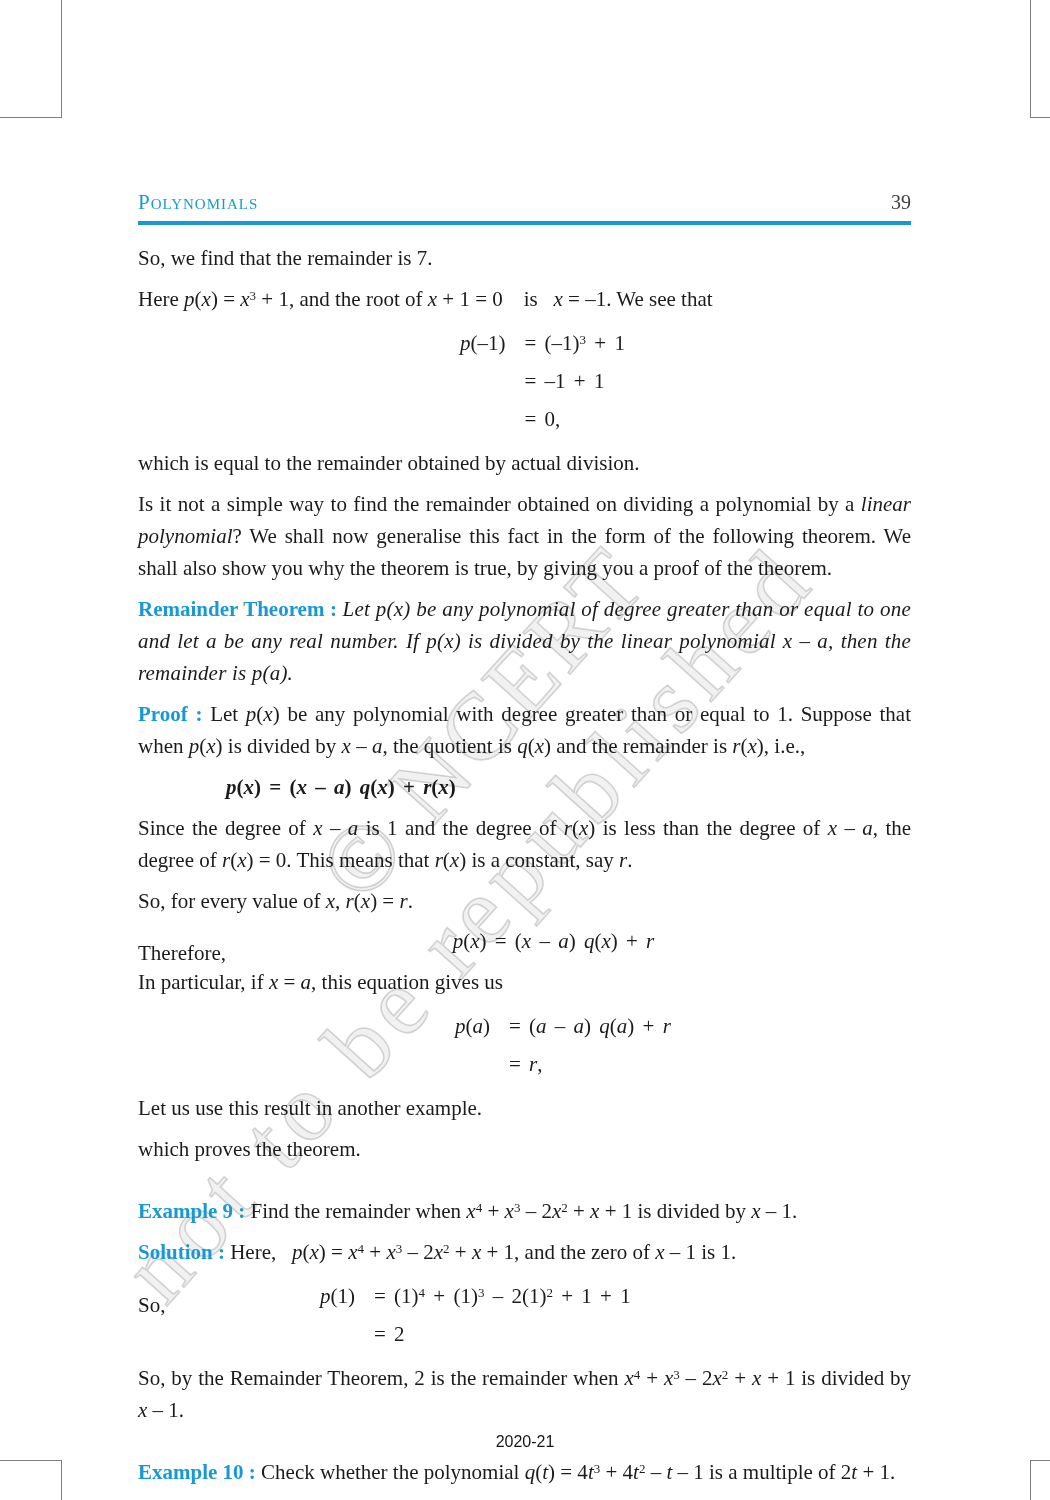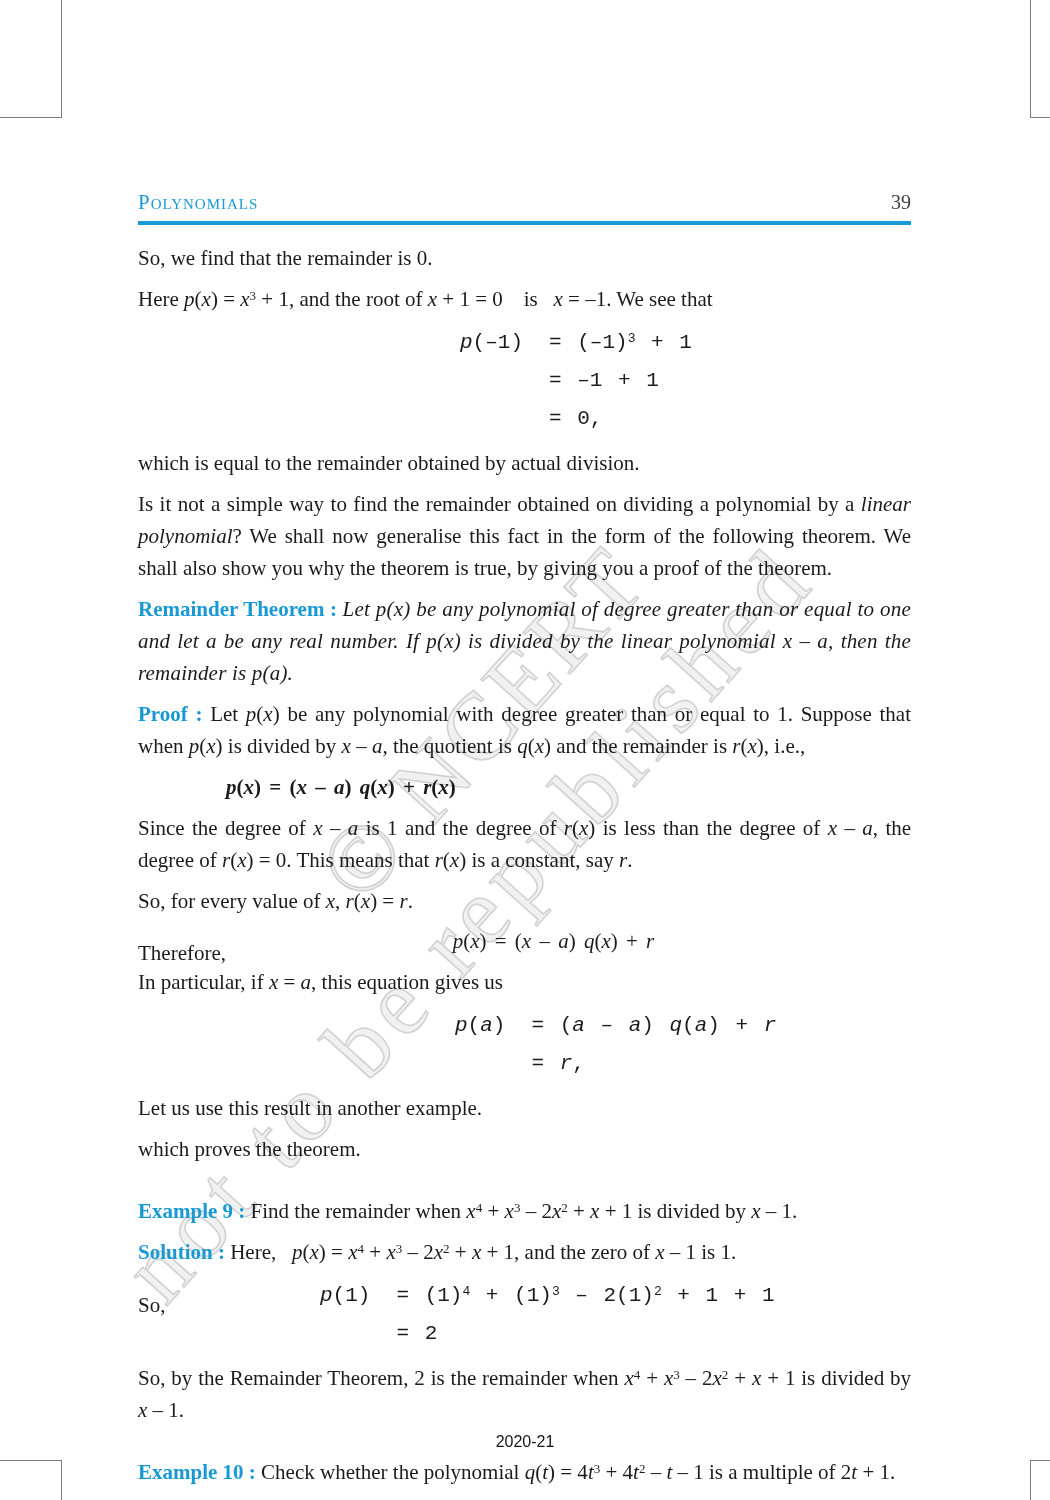--- a/index.html
+++ b/index.html
@@ -37,21 +37,21 @@
   p{margin:9px 0;}
   .first{margin-top:17px;}
   .lbl{color:#1899d5;font-weight:bold;font-style:normal;}
   sup{font-size:0.62em;vertical-align:baseline;position:relative;top:-0.5em;line-height:0;}
   i{font-style:italic;}
   .theorem{font-style:normal;}
   .theorem i{letter-spacing:0.2px;}
   
   .eq{word-spacing:3px;}
   .eqc{text-align:left;padding-left:88px;margin:8px 0;font-weight:bold;}
-  .eqgrid{display:grid;grid-template-columns:max-content max-content;column-gap:26px;line-height:38px;margin:2px 0;font-family:Liberation Mono, monospace;}
+  .eqgrid{display:grid;grid-template-columns:max-content max-content;column-gap:19px;line-height:38px;margin:2px 0;}
   .eqgrid .lhs{text-align:right;}
   .eqgrid .rhs{text-align:left;}
   .eq1{margin-left:322px;}
   .eq2{margin-left:317px;}
   .eq3{margin-left:182px;}
   .labelrow{position:relative;margin:8px 0;}
   .labelrow .rowlabel{position:absolute;left:0;top:12px;}
   .labelrow .eqcent{text-align:center;padding-left:58px;}
   .ex{margin-top:30px;}
   
@@ -76,21 +76,21 @@
 <div class="wm wm2">not to be republished</div>
 
 <div id="content">
 
   <div id="hdr-row">
     <span id="hdr-title">Polynomials</span>
     <span id="hdr-page">39</span>
   </div>
   <div id="hdr-rule"></div>
 
-  <p class="first">So, we find that the remainder is 0.</p>
+  <p class="first">So, we find that the remainder is 7.</p>
 
   <p>Here <i>p</i>(<i>x</i>) = <i>x</i><sup>3</sup> + 1, and the root of <i>x</i> + 1 = 0&nbsp;&nbsp;&nbsp; is &nbsp;&nbsp;<i>x</i> = –1. We see that</p>
 
   <div class="eqgrid eq1 eq">
     <span class="lhs"><i>p</i>(–1)</span>
     <span class="rhs">= (–1)<sup>3</sup> + 1</span>
     <span class="lhs"></span>
     <span class="rhs">= –1 + 1</span>
     <span class="lhs"></span>
     <span class="rhs">= 0,</span>

